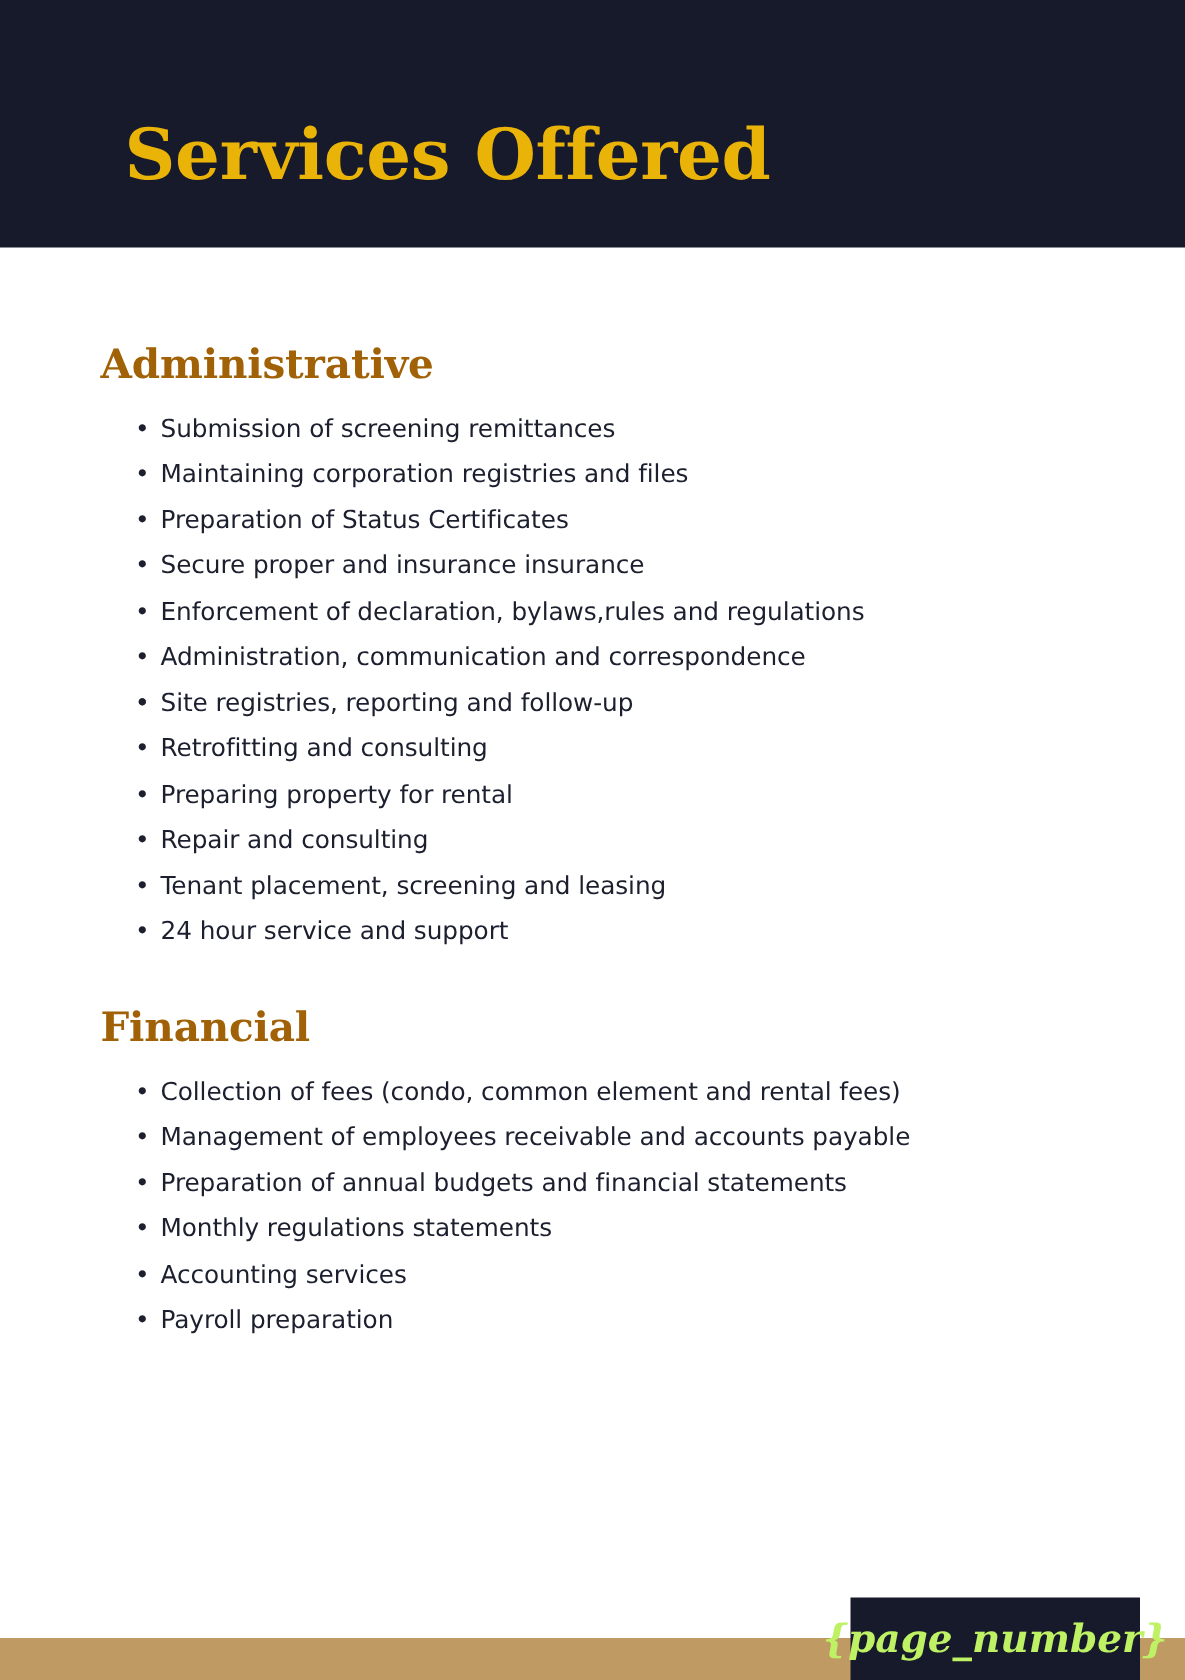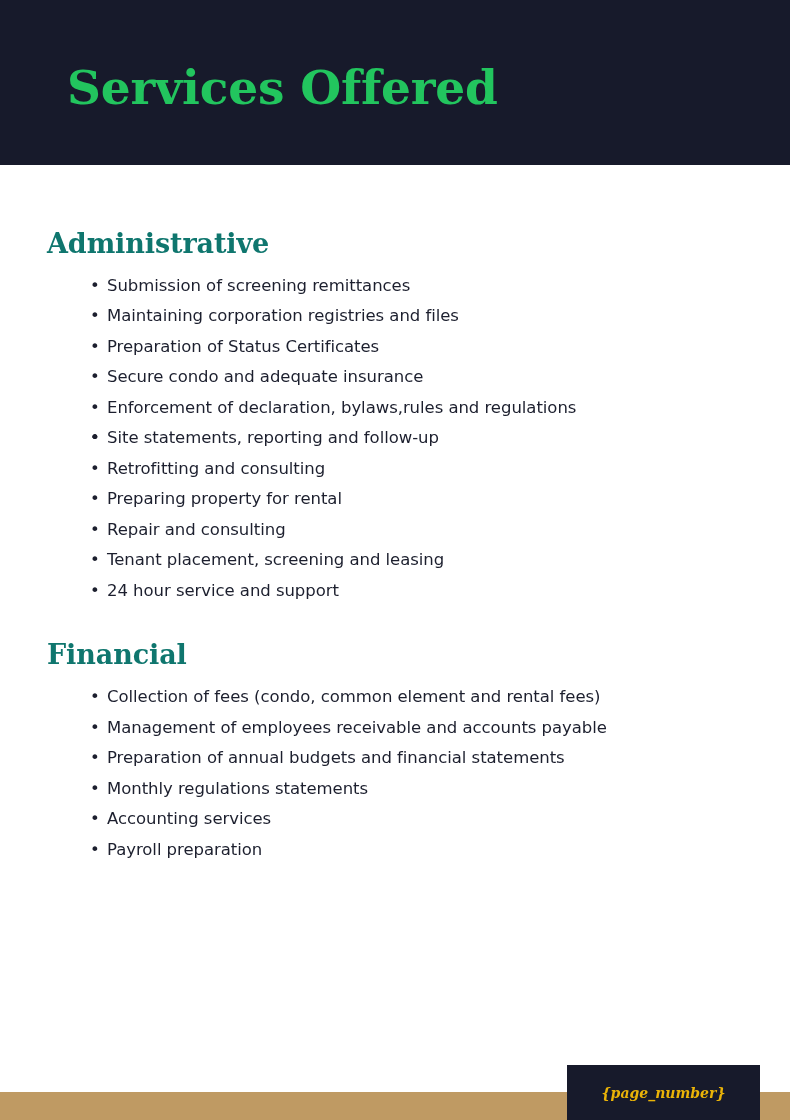--- a/index.html
+++ b/index.html
@@ -21,51 +21,51 @@
     left: 0;
     top: 0;
     width: 790px;
     height: 165px;
     background: #171a2b;
   }
   .page-title {
     position: absolute;
     left: 67px;
     top: 62px;
-    margin: 0;
+    margin: 16px;
     font-family: "DejaVu Serif", serif;
     font-weight: bold;
     font-size: 47px;
     line-height: 1.1;
     letter-spacing: -0.2px;
-    color: #22c55e;
+    color: #eab308;
     white-space: nowrap;
   }
 
   
   .content {
     position: absolute;
     left: 0;
     top: 165px;
     width: 790px;
   }
   .section {
     padding: 0;
   }
   .section-admin { margin-top: 62px; }
   .section-financial { margin-top: 32px; }
 
   .section-heading {
     margin: 0 0 10px 0;
-    padding-left: 47px;
+    padding-left: 67px;
     font-family: "DejaVu Serif", serif;
     font-weight: bold;
     font-size: 27px;
     line-height: 1.25;
-    color: #0f766e;
+    color: #a16207;
     letter-spacing: -0.1px;
   }
 
   .bullet-list {
     list-style: none;
     margin: 0;
     padding: 0;
   }
   .bullet-item {
     position: relative;
@@ -101,45 +101,45 @@
     height: 55px;
     background: #171a2b;
     display: flex;
     align-items: center;
     justify-content: center;
   }
   .page-number-text {
     font-family: "DejaVu Serif", serif;
     font-style: italic;
     font-weight: bold;
-    font-size: 14px;
-    color: #eab308;
+    font-size: 26px;
+    color: #bef264;
     white-space: nowrap;
   }
 </style>
 </head>
 <body>
 
 <div class="header-banner">
   <h1 class="page-title">Services Offered</h1>
 </div>
 
 <div class="content">
 
   <section class="section section-admin">
     <h2 class="section-heading">Administrative</h2>
     <ul class="bullet-list">
       <li class="bullet-item"><span class="bullet-marker">•</span><span>Submission of screening remittances</span></li>
       <li class="bullet-item"><span class="bullet-marker">•</span><span>Maintaining corporation registries and files</span></li>
       <li class="bullet-item"><span class="bullet-marker">•</span><span>Preparation of Status Certificates</span></li>
-      <li class="bullet-item"><span class="bullet-marker">•</span><span>Secure condo and adequate insurance</span></li>
+      <li class="bullet-item"><span class="bullet-marker">•</span><span>Secure proper and insurance insurance</span></li>
       <li class="bullet-item"><span class="bullet-marker">•</span><span>Enforcement of declaration, bylaws,rules and regulations</span></li>
+      <li class="bullet-item"><span class="bullet-marker">•</span><span>Administration, communication and correspondence</span></li>
       <li class="bullet-item"><span class="bullet-marker">•</span></li>
-      <li class="bullet-item"><span class="bullet-marker">•</span></li>
-      <li class="bullet-item"><span class="bullet-marker">•</span><span>Site statements, reporting and follow-up</span></li>
+      <li class="bullet-item"><span class="bullet-marker">•</span><span>Site registries, reporting and follow-up</span></li>
       <li class="bullet-item"><span class="bullet-marker">•</span><span>Retrofitting and consulting</span></li>
       <li class="bullet-item"><span class="bullet-marker">•</span><span>Preparing property for rental</span></li>
       <li class="bullet-item"><span class="bullet-marker">•</span><span>Repair and consulting</span></li>
       <li class="bullet-item"><span class="bullet-marker">•</span><span>Tenant placement, screening and leasing</span></li>
       <li class="bullet-item"><span class="bullet-marker">•</span><span>24 hour service and support</span></li>
     </ul>
   </section>
 
   <section class="section section-financial">
     <h2 class="section-heading">Financial</h2>

